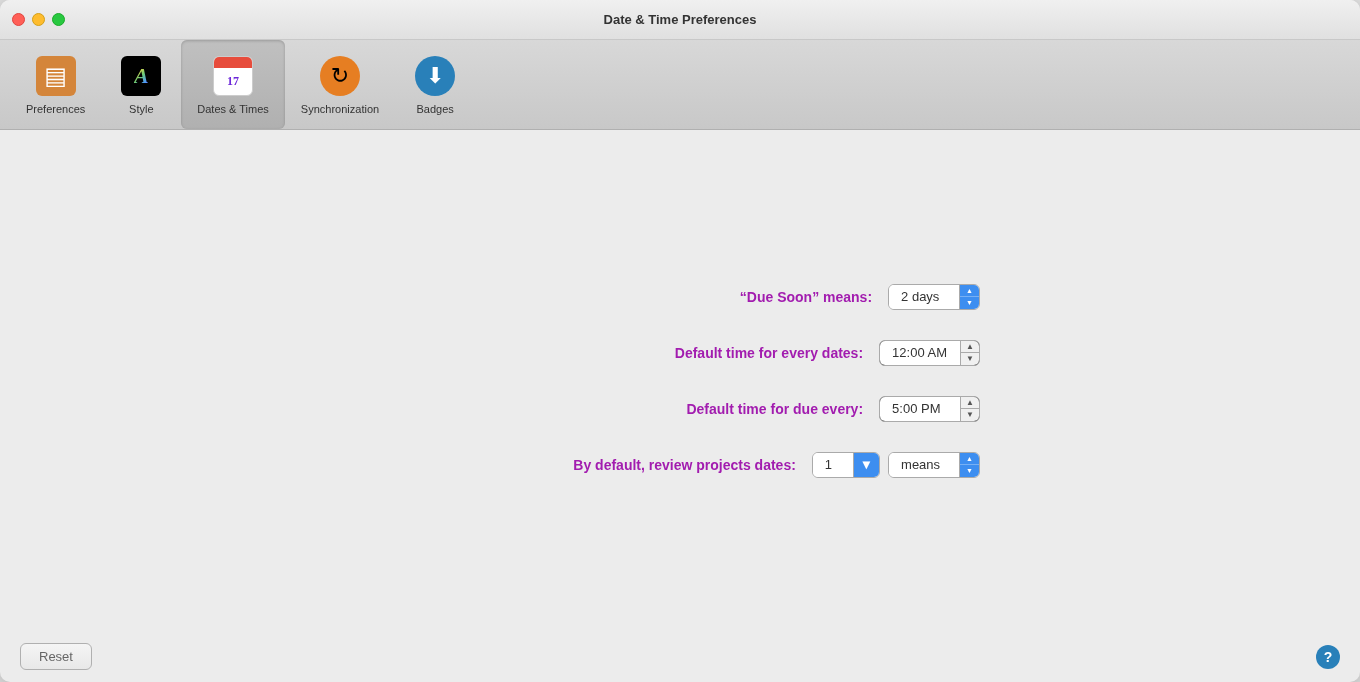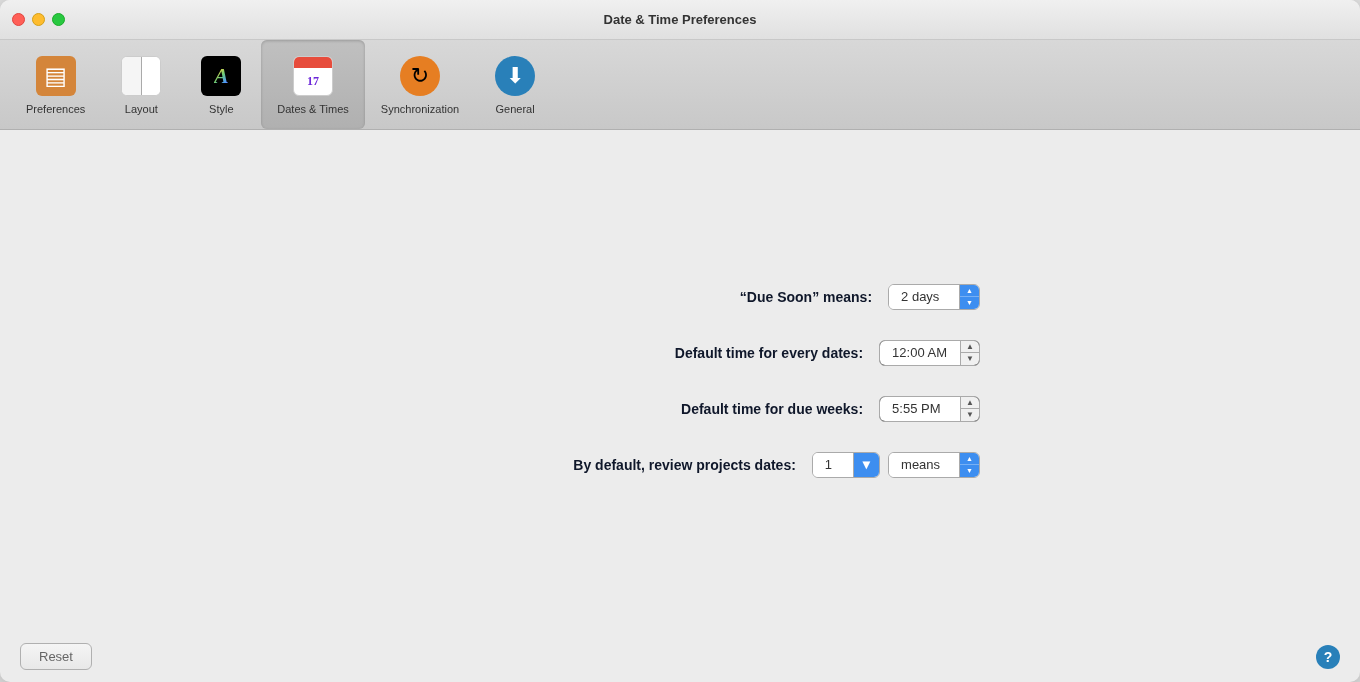--- a/index.html
+++ b/index.html
@@ -310,21 +310,21 @@
     .setting-row {
       display: flex;
       align-items: center;
       justify-content: flex-end;
       gap: 16px;
     }
 
     .setting-label {
       font-size: 14px;
       font-weight: 700;
-      color: #0f172a;
+      color: #a21caf;
       text-align: right;
       flex-shrink: 0;
     }
 
     .setting-control {
       display: flex;
       align-items: center;
       gap: 8px;
     }
 
@@ -507,30 +507,20 @@
   <div class="toolbar">
 
 
     <div class="tab-item">
       <div class="tab-icon">
         <div class="icon-org"></div>
       </div>
       <span class="tab-label">Preferences</span>
     </div>
 
-    <div class="tab-item">
-      <div class="tab-icon">
-        <div class="icon-layout">
-          <div class="layout-left"></div>
-          <div class="layout-divider"></div>
-          <div class="layout-right"></div>
-        </div>
-      </div>
-      <span class="tab-label">Layout</span>
-    </div>
 
     <div class="tab-item">
       <div class="tab-icon">
         <div class="icon-style">
           <span class="icon-style-inner">A</span>
         </div>
       </div>
       <span class="tab-label">Style</span>
     </div>
 
@@ -549,21 +539,21 @@
       <div class="tab-icon">
         <div class="icon-sync">↻</div>
       </div>
       <span class="tab-label">Synchronization</span>
     </div>
 
     <div class="tab-item">
       <div class="tab-icon">
         <div class="icon-update">⬇</div>
       </div>
-      <span class="tab-label">General</span>
+      <span class="tab-label">Badges</span>
     </div>
 
   </div>
 
   <div class="content">
     <div class="settings-grid">
 
       <div class="setting-row">
         <span class="setting-label">“Due Soon” means:</span>
         <div class="setting-control">
@@ -588,24 +578,24 @@
             <span class="time-value">12:00 AM</span>
             <div class="time-arrows">
               <button class="arrow-btn">▲</button>
               <button class="arrow-btn">▼</button>
             </div>
           </div>
         </div>
       </div>
 
       <div class="setting-row">
-        <span class="setting-label">Default time for due weeks:</span>
+        <span class="setting-label">Default time for due every:</span>
         <div class="setting-control">
           <div class="time-stepper">
-            <span class="time-value">5:55 PM</span>
+            <span class="time-value">5:00 PM</span>
             <div class="time-arrows">
               <button class="arrow-btn">▲</button>
               <button class="arrow-btn">▼</button>
             </div>
           </div>
         </div>
       </div>
 
       <div class="setting-row">
         <span class="setting-label">By default, review projects dates:</span>

